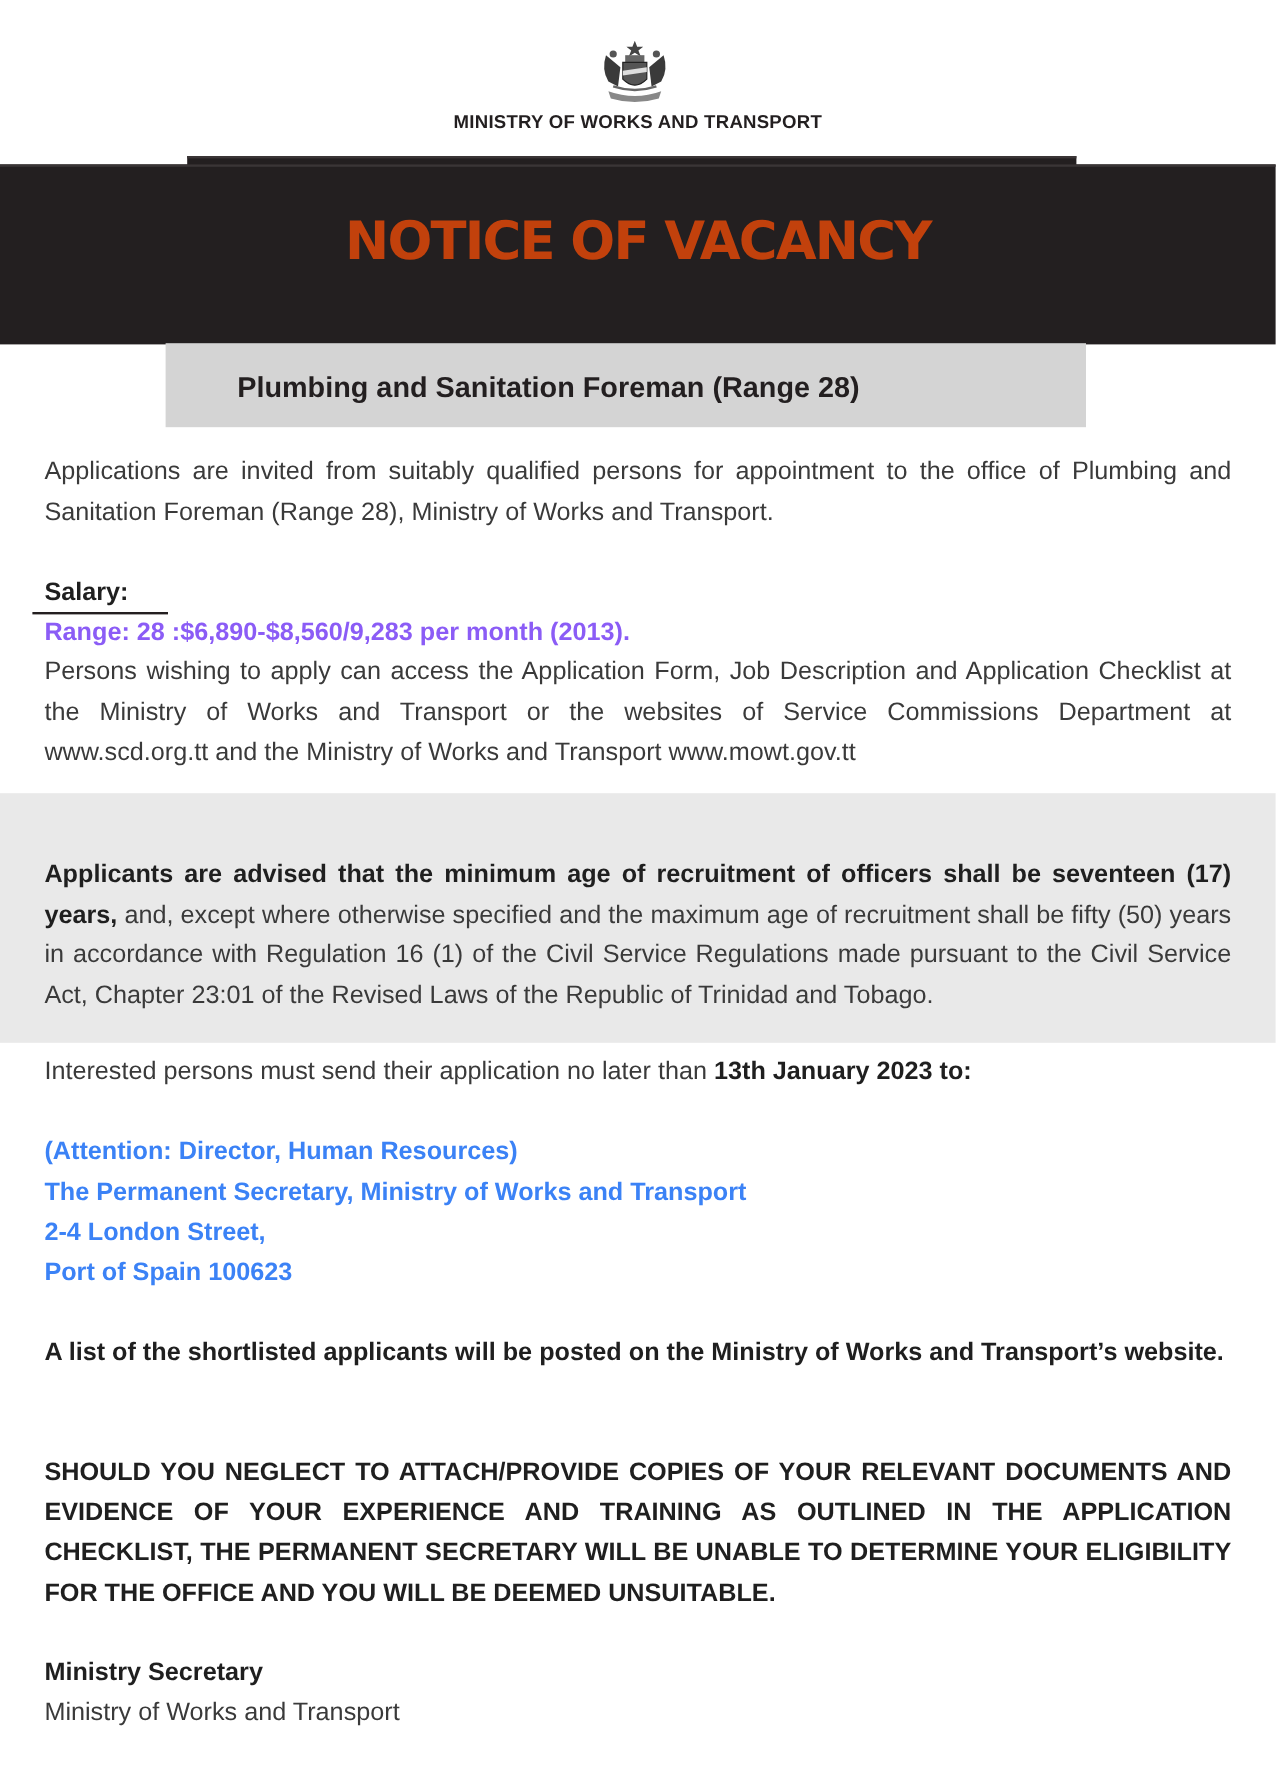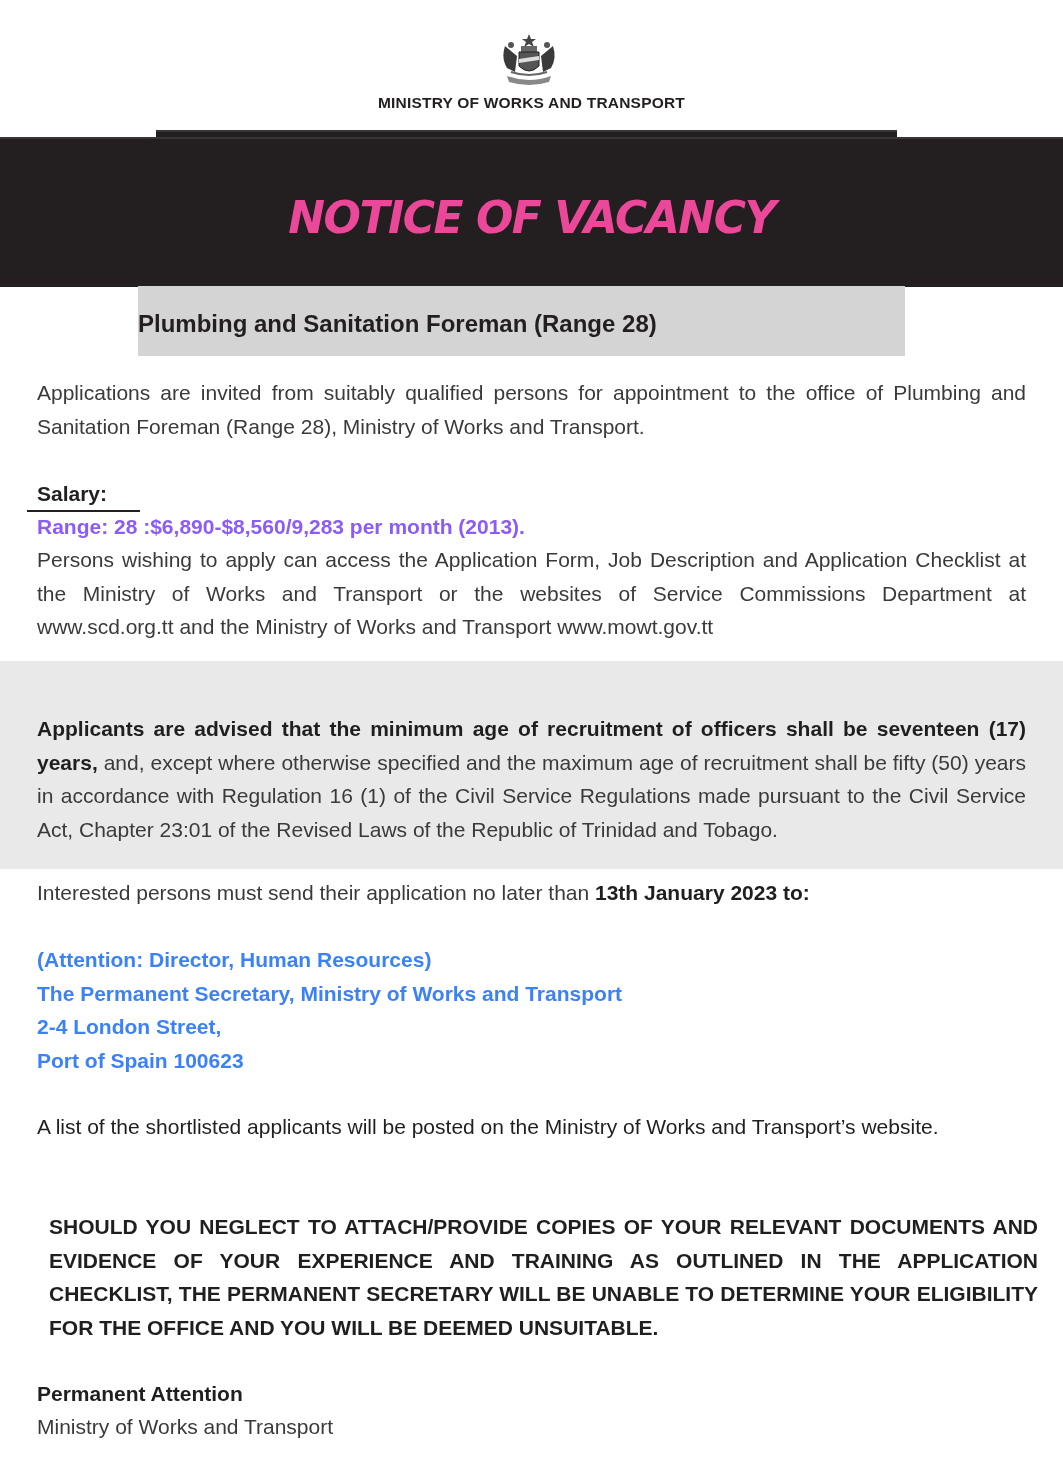--- a/index.html
+++ b/index.html
@@ -17,31 +17,31 @@
     }
     .banner-tab {
       position: absolute; left: 156px; top: 130px; width: 741px; height: 20px;
       background: #231f20; border-top: 2px solid #3a3536;
     }
     .banner {
       position: absolute; left: 0; top: 137px; width: 1063px; height: 148px;
       background: #231f20; border-top: 2px solid #3a3536;
     }
     .banner-title {
-      position: absolute; left: 0; top: 190px; width: 1063px; text-align: center;
-      color: #ec4899; font-family: "DejaVu Sans", sans-serif; font-weight: 700;
-      font-size: 44px; letter-spacing: -1.5px; line-height: 56px; font-style: italic;
+      position: absolute; left: 0; top: 174px; width: 1063px; text-align: center;
+      color: #c2410c; font-family: "DejaVu Sans", sans-serif; font-weight: 700;
+      font-size: 44px; letter-spacing: -1.5px; line-height: 56px;
     }
     .position-box {
       position: absolute; left: 138px; top: 286px; width: 767px; height: 70px;
       background: #d4d4d4;
     }
     .position-title {
       position: absolute; left: 138px; top: 286px; width: 638px; height: 70px;
-      line-height: 76px; text-align: left; font-weight: 700; font-size: 24px;
+      line-height: 76px; text-align: center; font-weight: 700; font-size: 24px;
       color: #231f20;
     }
     .para {
       position: absolute; left: 37px; width: 989px;
       font-size: 21px; line-height: 33.5px; color: #3a3a3a;
       text-align: justify; text-align-last: left;
     }
     .para b, .bold { font-weight: 700; color: #1f1f1f; }
     .intro { top: 376px; }
     .salary-label {
@@ -59,22 +59,22 @@
     .age-band {
       position: absolute; left: 0; top: 661px; width: 1063px; height: 208px; background: #e9e9e9;
     }
     .age { top: 712px; }
     .deadline { top: 876px; }
     .address {
       position: absolute; left: 37px; top: 943px; font-weight: 700; font-size: 21px;
       line-height: 33.5px; color: #3b82f6;
     }
     .address div { white-space: nowrap; }
-    .shortlist { top: 1110px; color: #1f1f1f; font-weight: 400; }
-    .warning { top: 1210px; color: #1f1f1f; font-weight: 700; margin-left: 12px; }
+    .shortlist { top: 1110px; color: #1f1f1f; font-weight: 700; }
+    .warning { top: 1210px; color: #1f1f1f; font-weight: 700; }
     .sign-title {
       position: absolute; left: 37px; top: 1377px; font-weight: 700; font-size: 21px;
       line-height: 33.5px; color: #1f1f1f;
     }
     .sign-org {
       position: absolute; left: 37px; top: 1410px; font-size: 21px; line-height: 33.5px; color: #3a3a3a;
     }
   </style>
 </head>
 <body>
@@ -120,14 +120,14 @@
   <div>(Attention: Director, Human Resources)</div>
   <div>The Permanent Secretary, Ministry of Works and Transport</div>
   <div>2-4 London Street,</div>
   <div>Port of Spain 100623</div>
 </div>
 
 <div class="para shortlist">A list of the shortlisted applicants will be posted on the Ministry of Works and Transport’s website.</div>
 
 <div class="para warning">SHOULD YOU NEGLECT TO ATTACH/PROVIDE COPIES OF YOUR RELEVANT DOCUMENTS AND EVIDENCE OF YOUR EXPERIENCE AND TRAINING AS OUTLINED IN THE APPLICATION CHECKLIST, THE PERMANENT SECRETARY WILL BE UNABLE TO DETERMINE YOUR ELIGIBILITY FOR THE OFFICE AND YOU WILL BE DEEMED UNSUITABLE.</div>
 
-<div class="sign-title">Permanent Attention</div>
+<div class="sign-title">Ministry Secretary</div>
 <div class="sign-org">Ministry of Works and Transport</div>
 
 </body></html>

